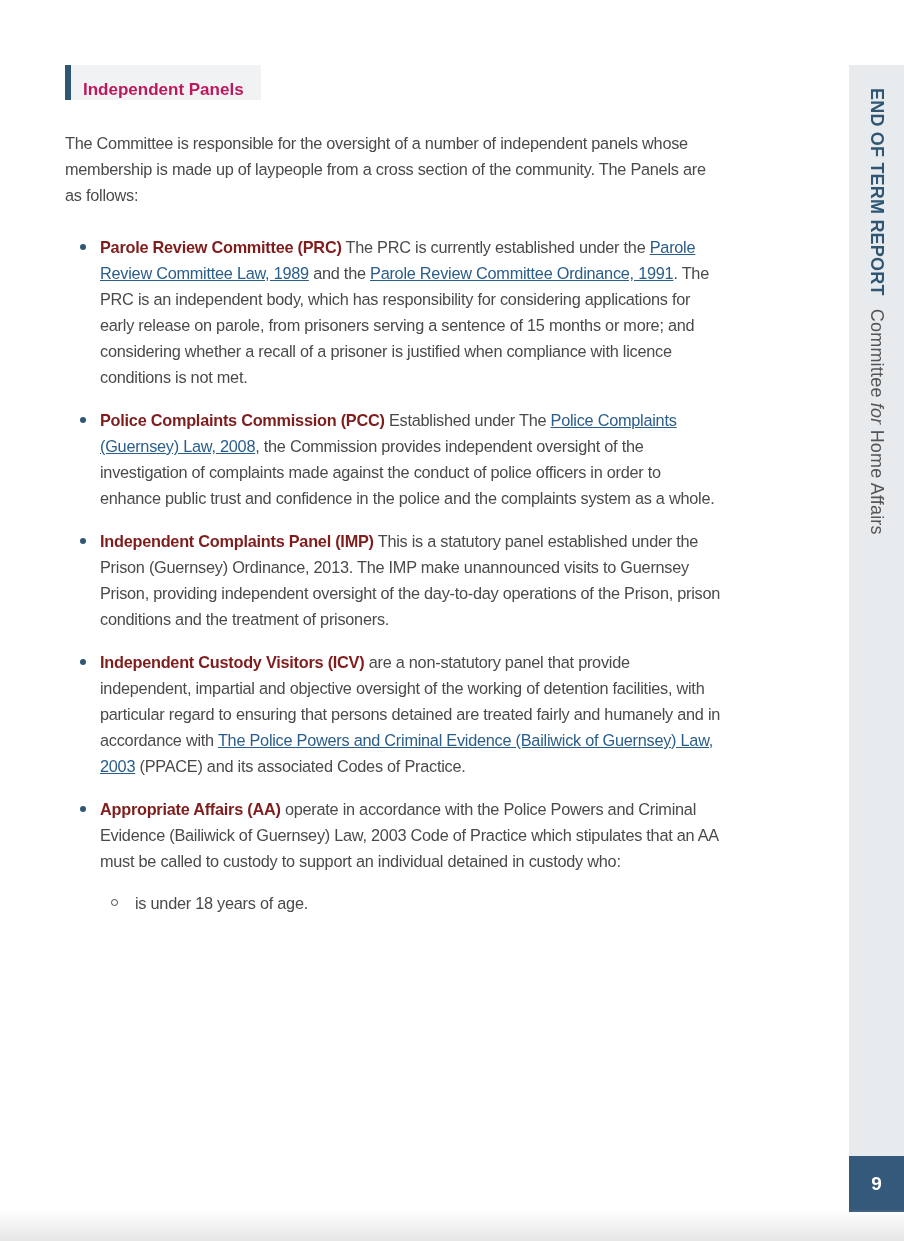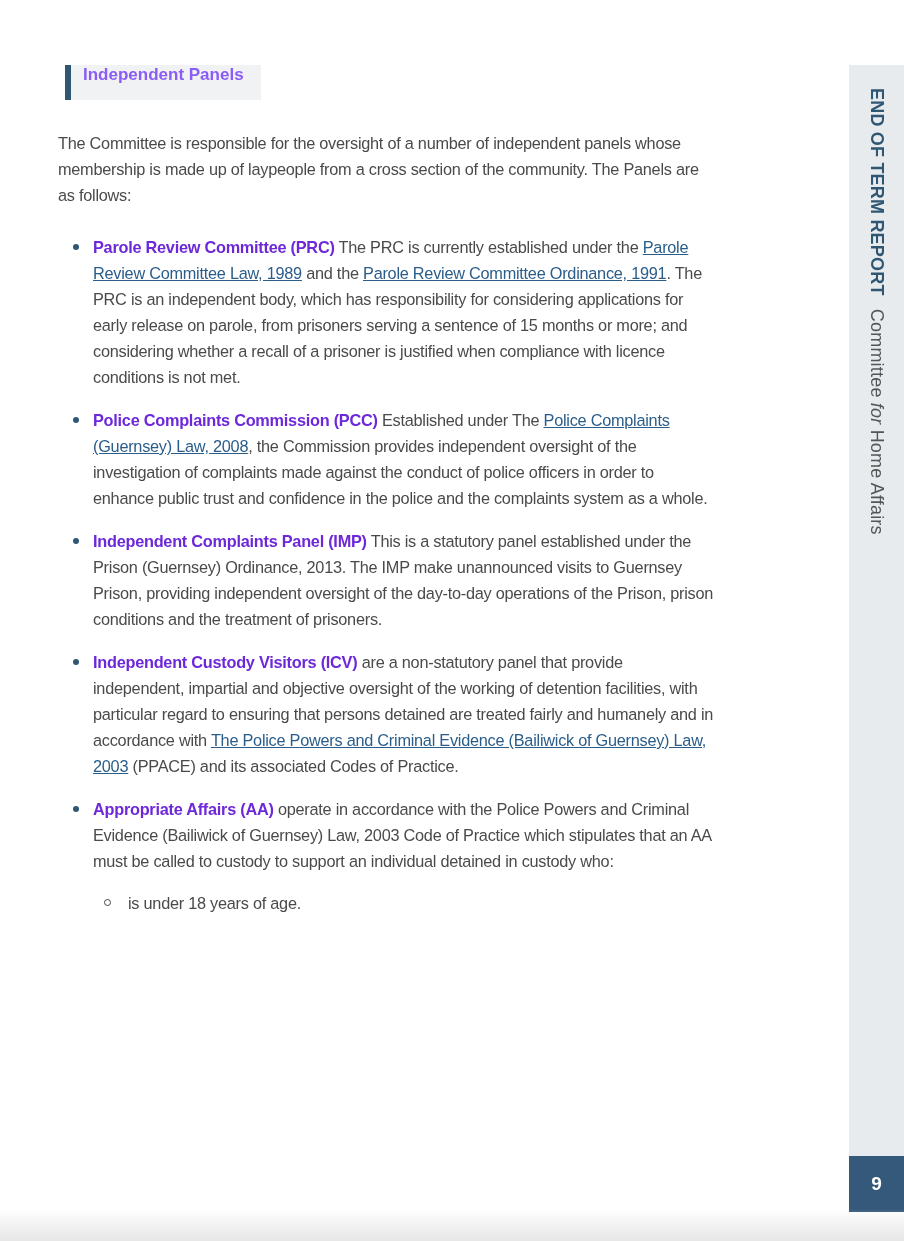--- a/index.html
+++ b/index.html
@@ -26,29 +26,29 @@
     .section-heading {
       position: absolute;
       left: 65px;
       top: 65px;
       width: 196px;
       height: 35px;
       background: #f1f2f3;
       border-left: 6px solid #2f5773;
       box-sizing: border-box;
       display: flex;
-      align-items: flex-start;
+      align-items: flex-end;
       padding-left: 12px;
       font-weight: bold;
       font-size: 17px;
-      color: #8b5cf6;
+      color: #be185d;
     }
     .content {
       position: absolute;
-      left: 58px;
+      left: 65px;
       top: 130px;
       width: 660px;
       font-size: 16.3px;
       line-height: 26px;
       letter-spacing: -0.25px;
       color: #4a4a4a;
     }
     .intro {
       margin: 0 0 26px 0;
     }
@@ -66,21 +66,21 @@
       position: absolute;
       left: 15px;
       top: 10px;
       width: 6px;
       height: 6px;
       border-radius: 50%;
       background: #2f5773;
     }
     .term {
       font-weight: bold;
-      color: #6d28d9;
+      color: #7f1d1d;
     }
     a.doc-link {
       color: #2a5d8a;
       text-decoration: underline;
       text-decoration-color: #2a5d8a;
     }
     ul.sub {
       list-style: none;
       margin: 16px 0 0 0;
       padding: 0;

